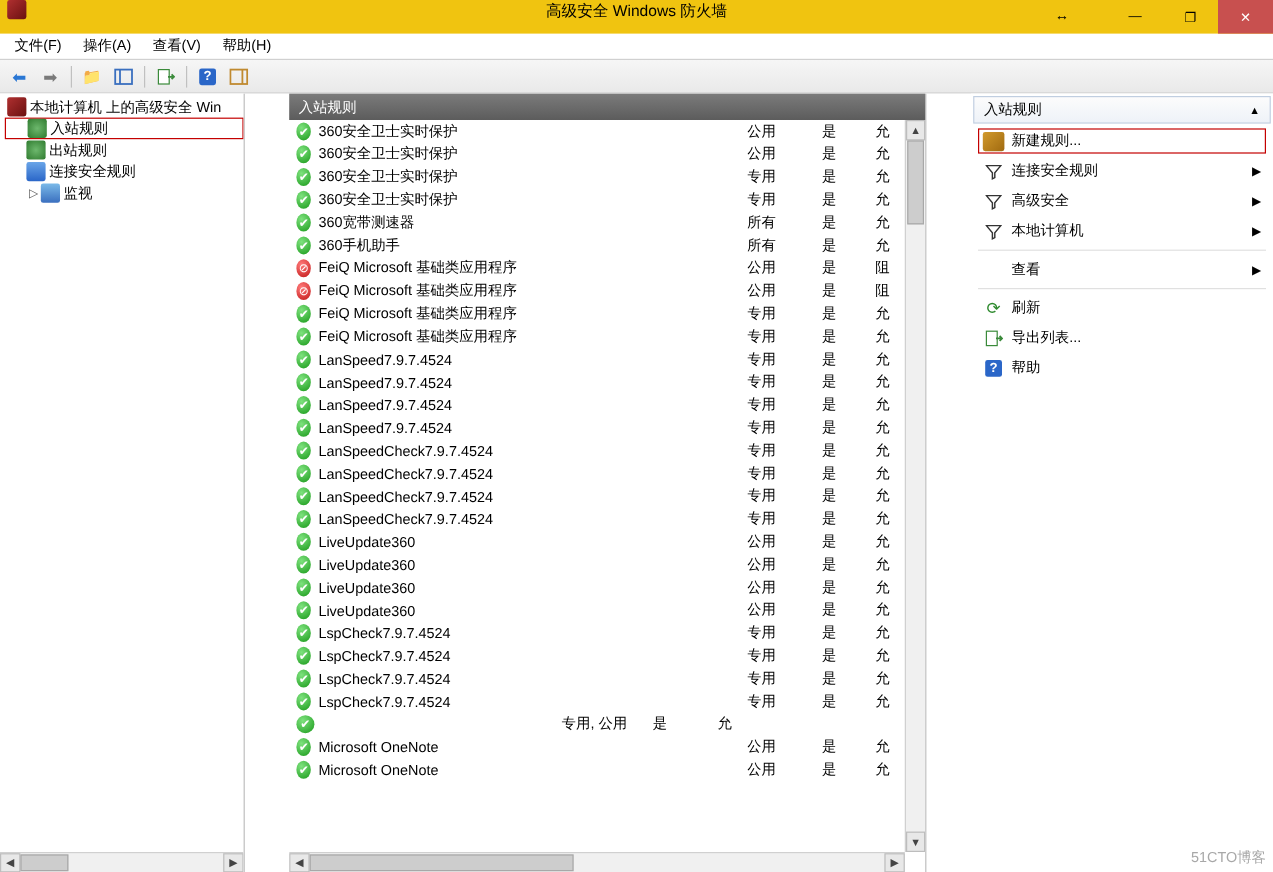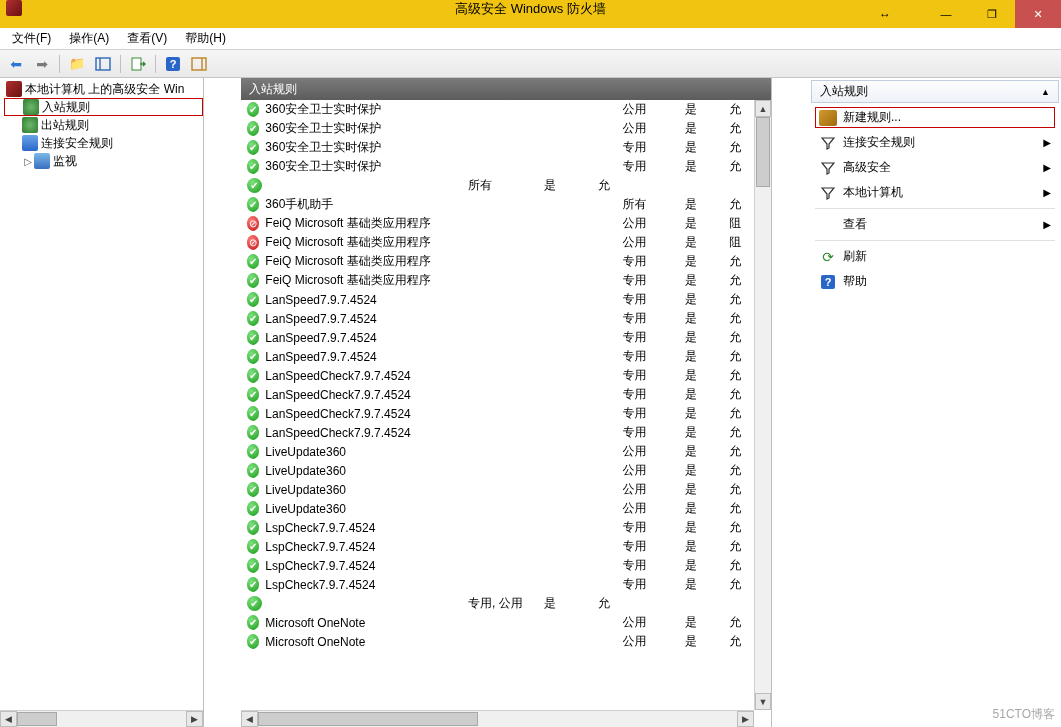--- a/index.html
+++ b/index.html
@@ -235,20 +235,21 @@
           <div class="rule-row">
             <span class="status-ico allow">✔</span>
             <span class="c name">360安全卫士实时保护</span>
             <span class="c group"></span>
             <span class="c profile">专用</span>
             <span class="c enabled">是</span>
             <span class="c action">允</span>
           </div>
           <div class="rule-row">
             <span class="status-ico allow">✔</span>
+            <span class="c name">360宽带测速器</span>
             <span class="c group"></span>
             <span class="c profile">所有</span>
             <span class="c enabled">是</span>
             <span class="c action">允</span>
           </div>
           <div class="rule-row">
             <span class="status-ico allow">✔</span>
             <span class="c name">360手机助手</span>
             <span class="c group"></span>
             <span class="c profile">所有</span>
@@ -498,20 +499,29 @@
       <span>查看</span>
       <span class="chev">▶</span>
     </div>
     <div style="border-top:1px solid #e0e0e0;margin:3px 6px;"></div>
     <div class="act-item">
       <span class="aico refresh">⟳</span>
       <span>刷新</span>
     </div>
     <div class="act-item">
       <span class="aico">
+          <svg width="16" height="16" viewBox="0 0 16 16">
+            <rect x="2" y="2" width="9" height="12" fill="#fff" stroke="#3a8a3a"></rect>
+            <path d="M10 8 L15 8 M13 6 L15 8 L13 10" fill="none" stroke="#3a8a3a" stroke-width="1.5"></path>
+          </svg>
+        </span>
+      <span>导出列表...</span>
+    </div>
+    <div class="act-item">
+      <span class="aico">
           <span class="help-icon">?</span>
         </span>
       <span>帮助</span>
     </div>
   </div>
 
 </div>
 
 <div class="watermark">51CTO博客</div>
 

